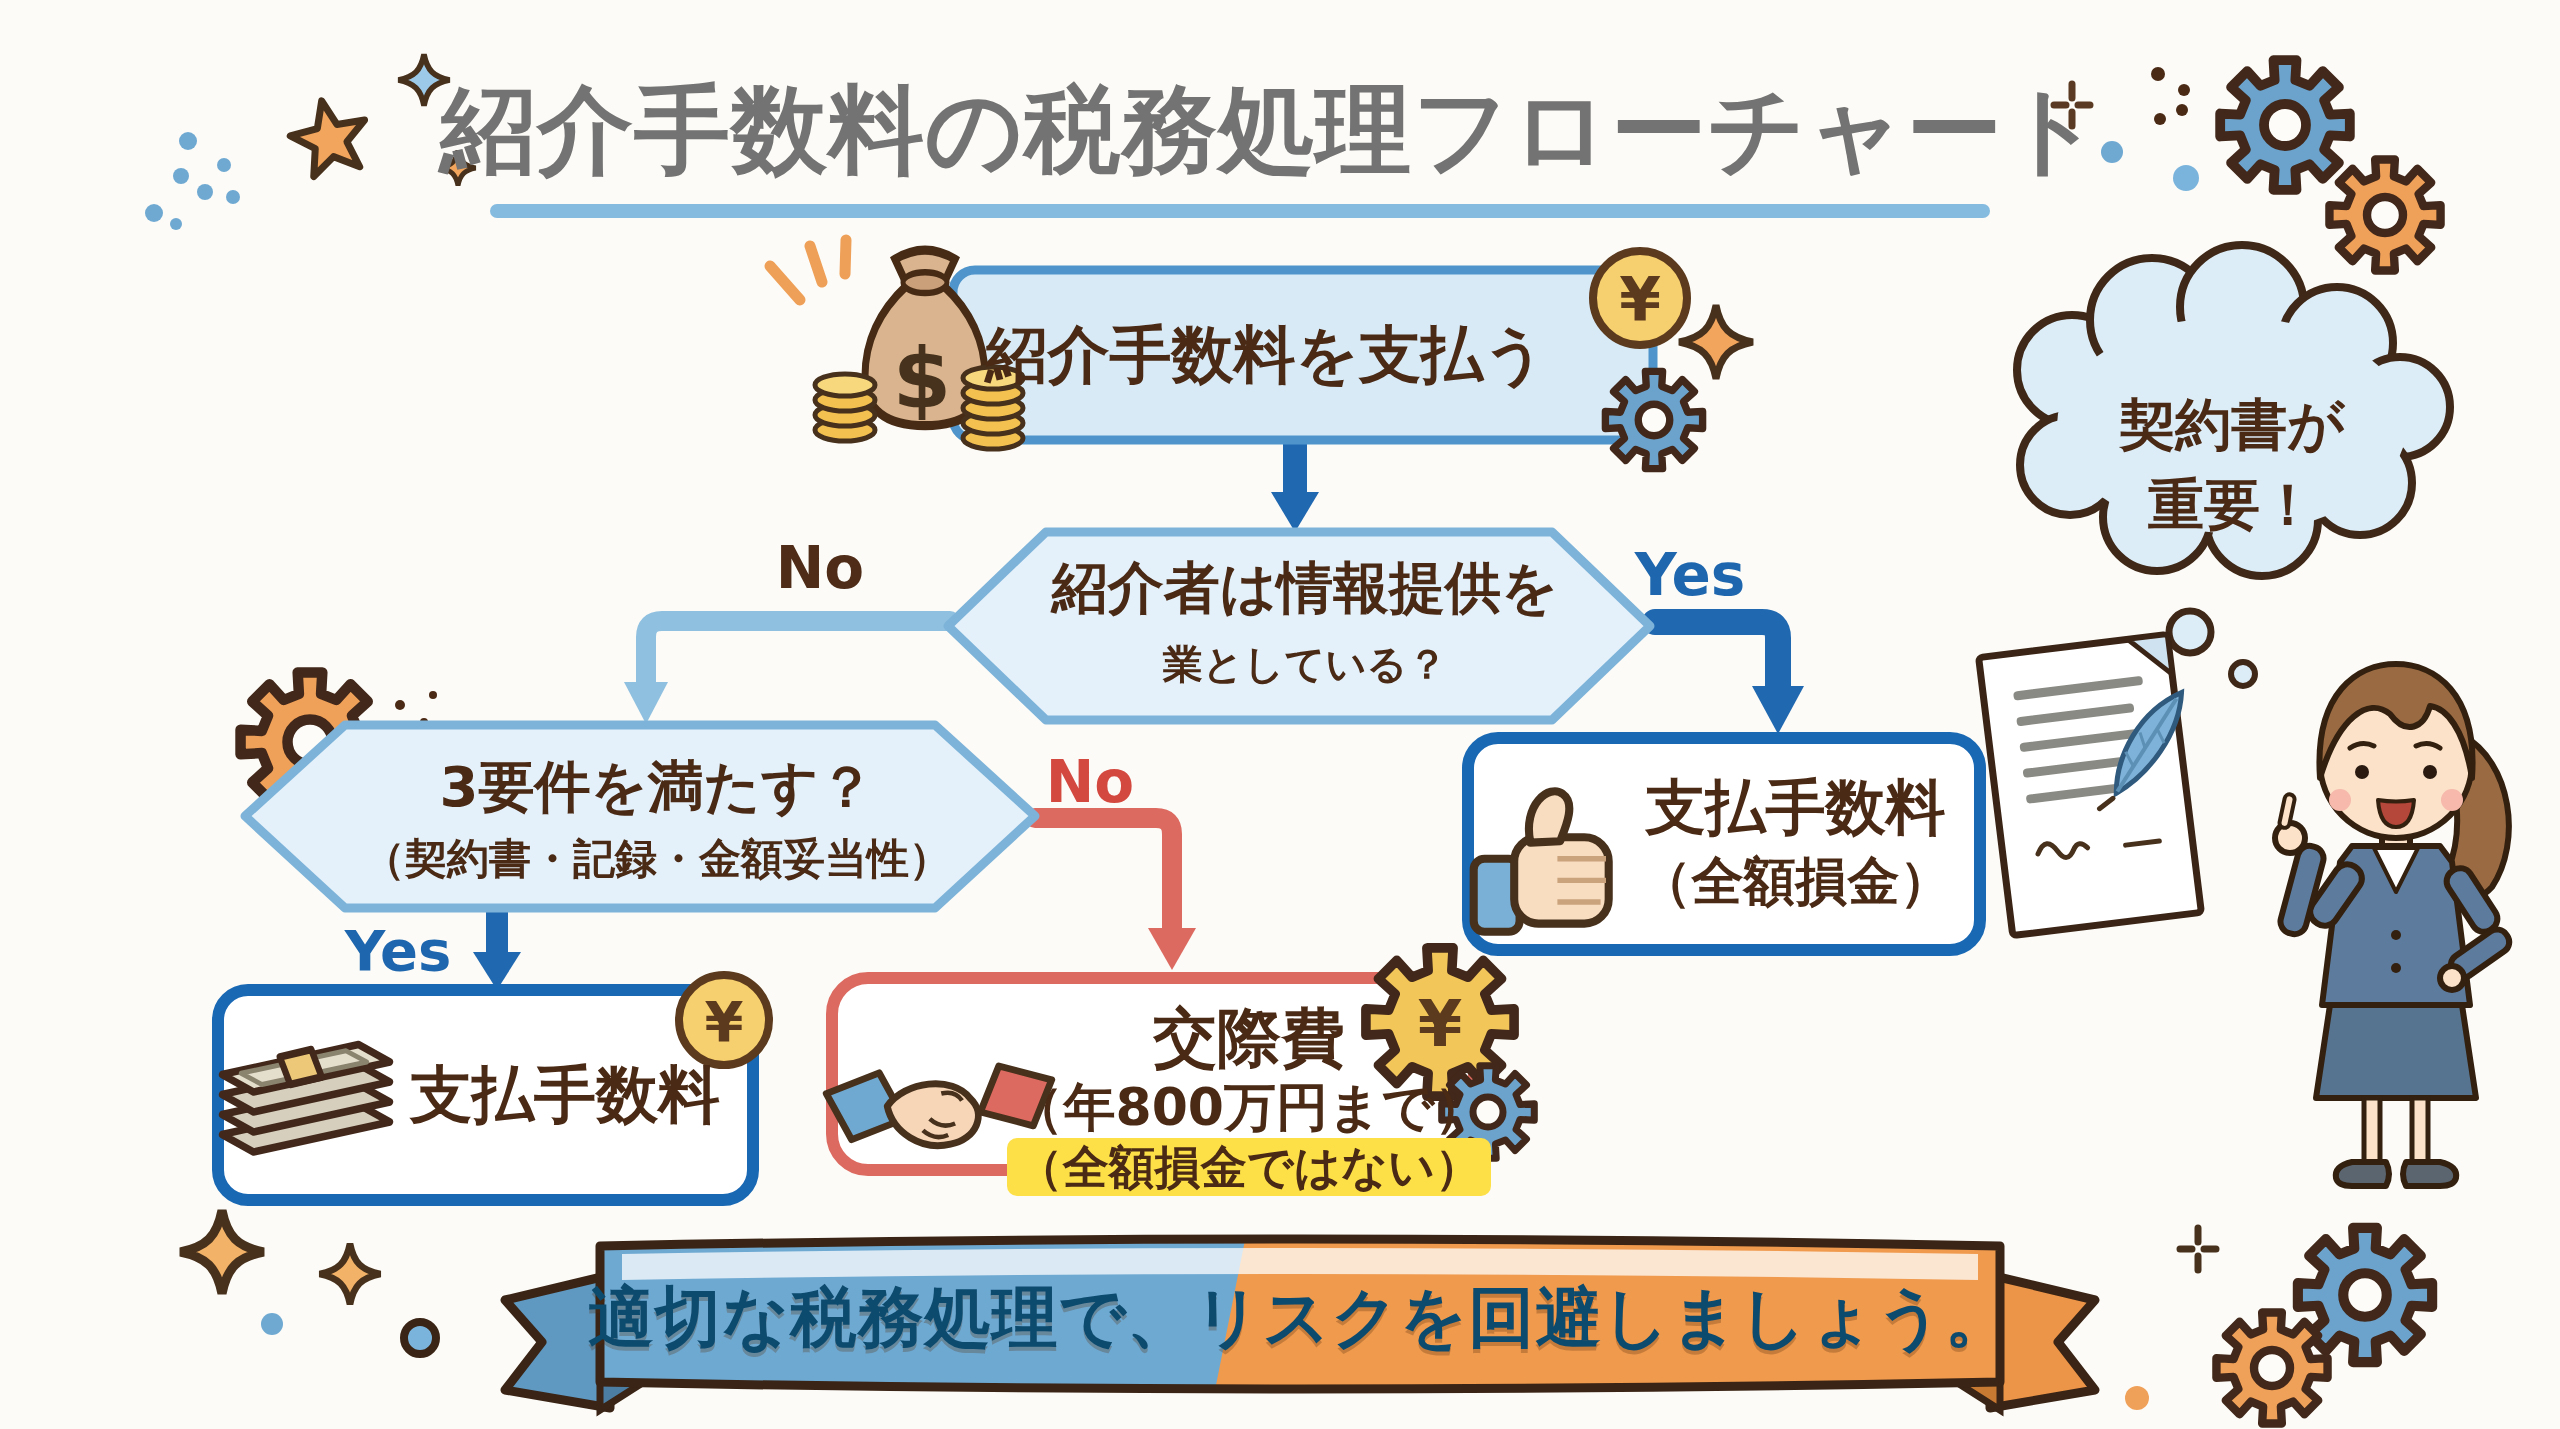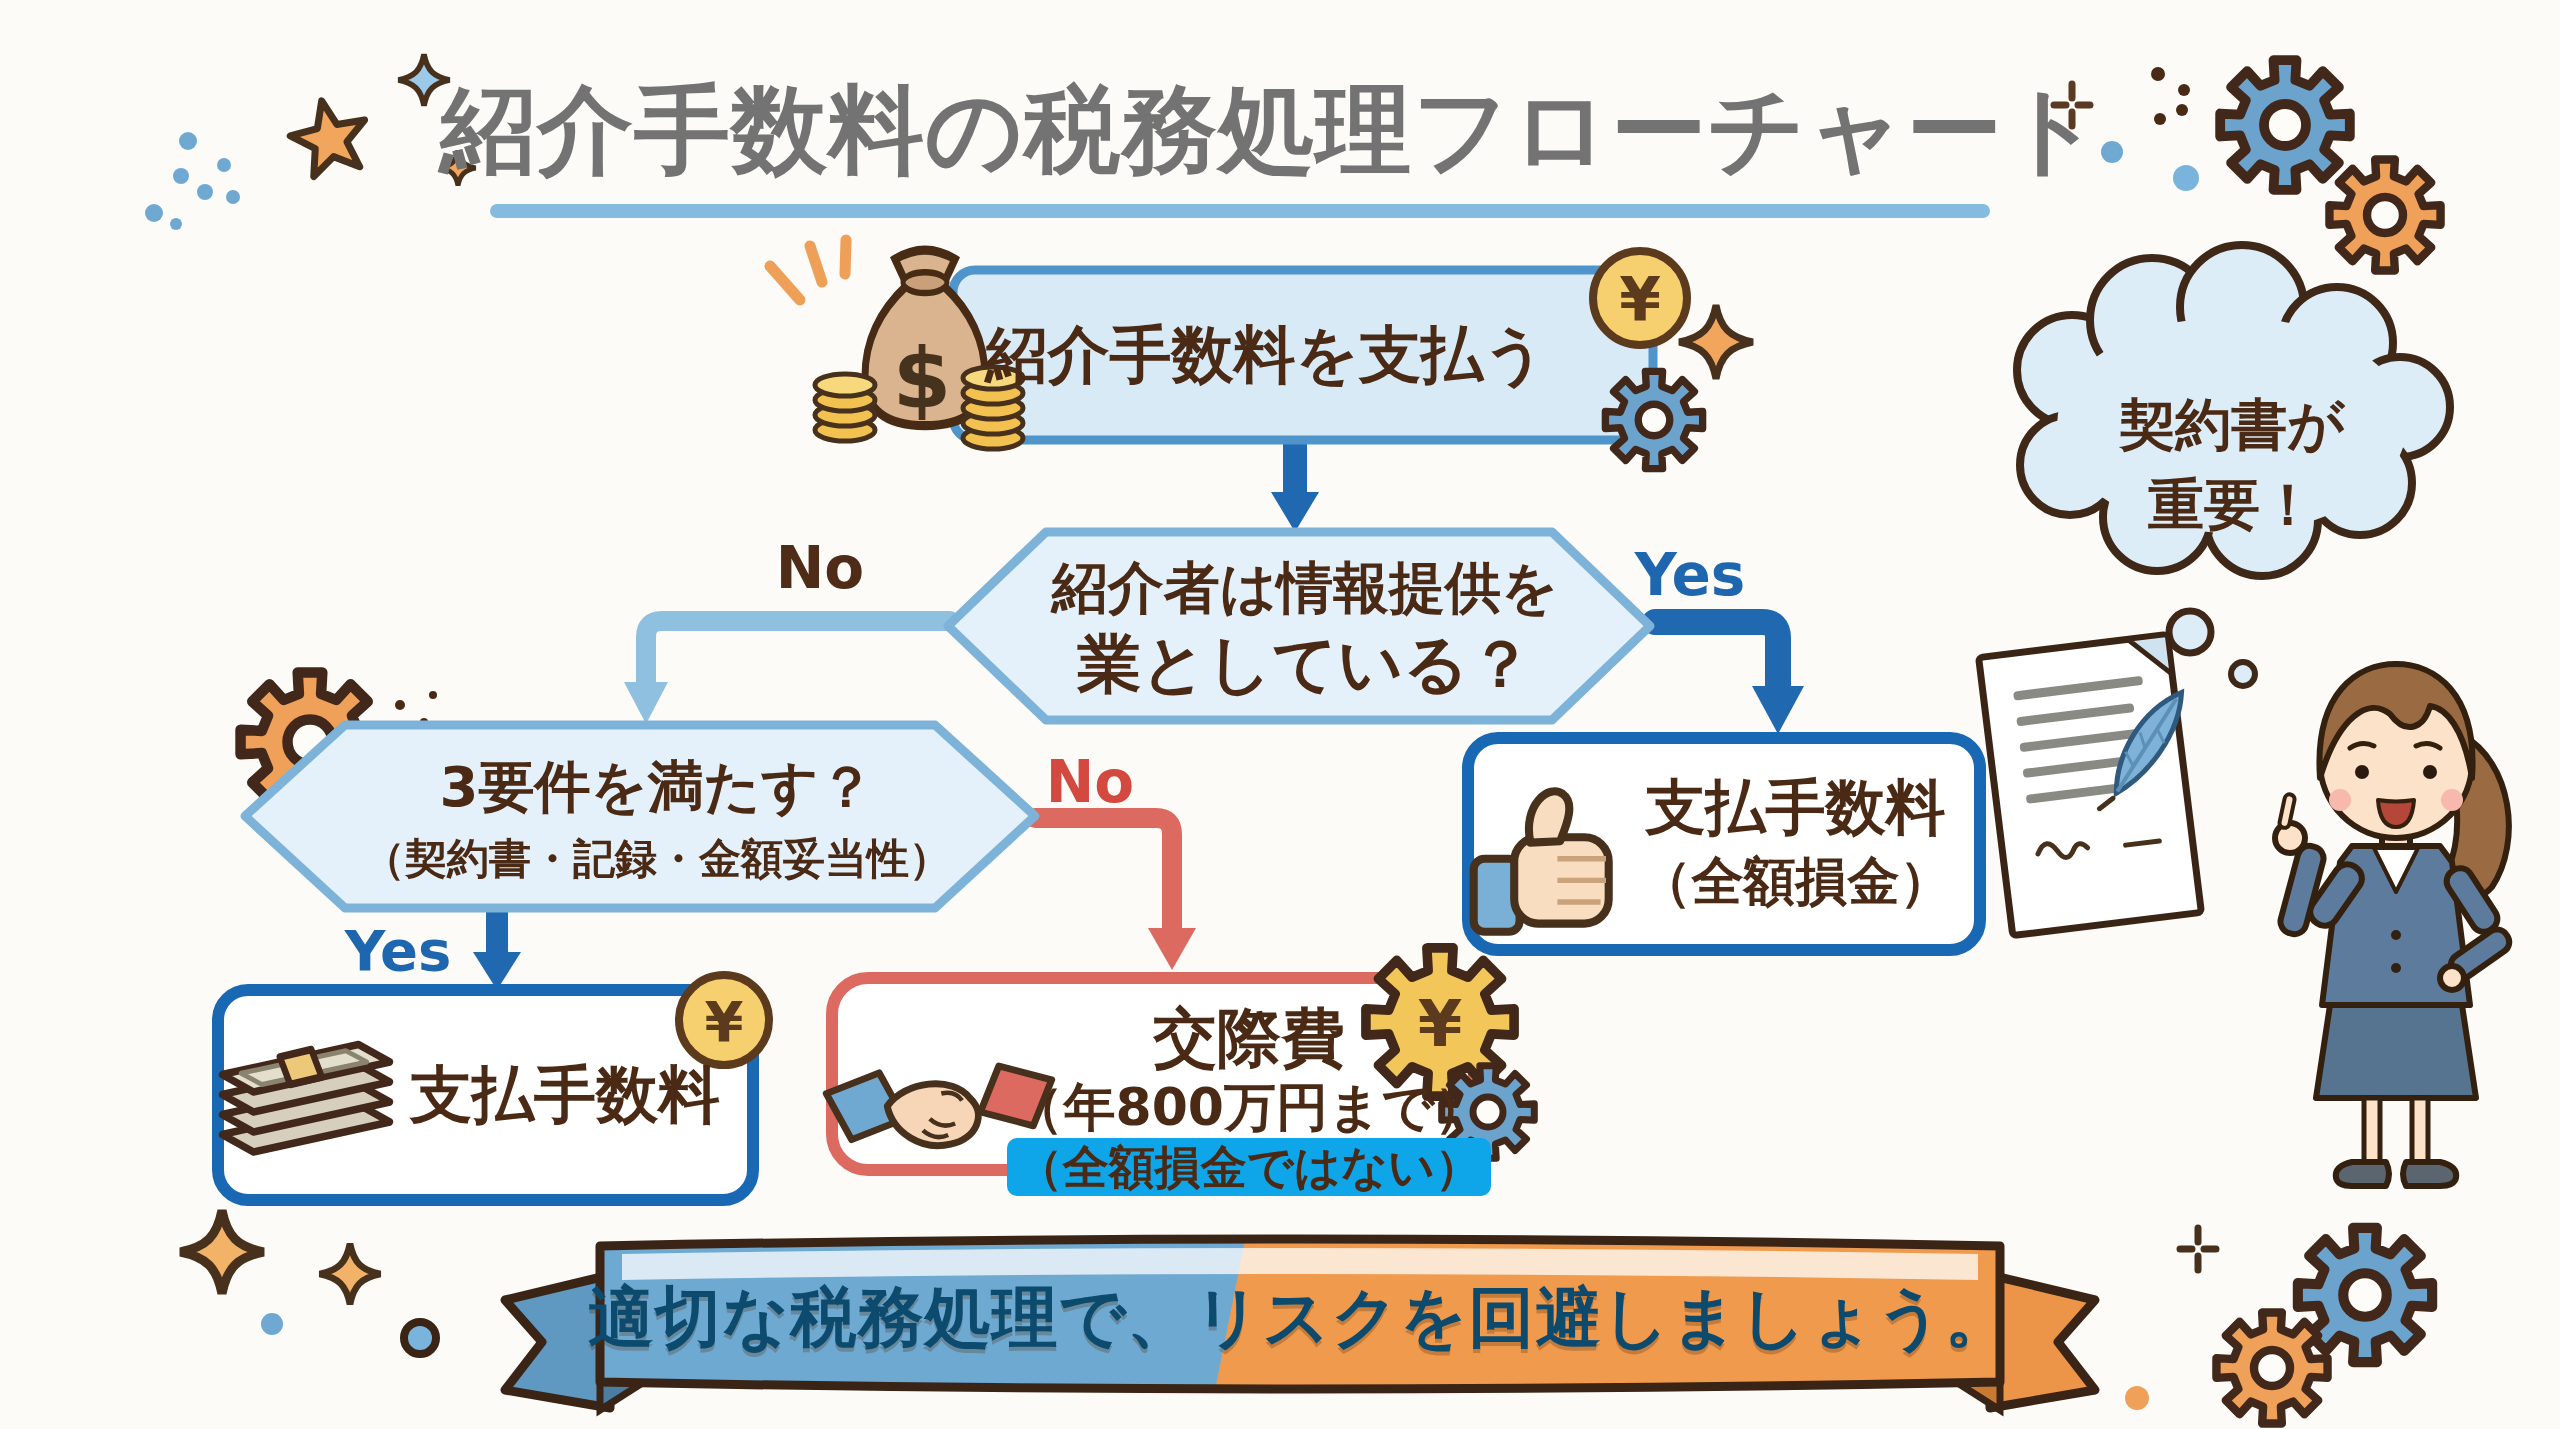--- a/index.html
+++ b/index.html
@@ -3,34 +3,34 @@
 <meta charset="utf-8">
 <style>
   html,body{margin:0;padding:0;background:#fcfbf7;font-family:"DejaVu Sans",sans-serif;}
   #stage{position:relative;width:2560px;height:1429px;overflow:hidden;background:#fcfbf7;}
   #art{position:absolute;left:0;top:0;z-index:1;}
   .t{position:absolute;z-index:2;color:#4a2a15;font-weight:bold;text-align:center;white-space:nowrap;}
   .title{left:440px;top:60px;width:1560px;line-height:140px;font-size:96px;color:#737373;letter-spacing:1px;}
   .start-label{left:916px;top:270px;width:700px;line-height:170px;font-size:62px;}
   .q1{left:1000px;top:548px;width:610px;}
   .q1 .l1{font-size:56px;line-height:80px;}
-  .q1 .l2{font-size:64px;line-height:72px;}
+  .q1 .l2{font-size:40px;line-height:72px;}
   .q2{left:312px;top:747px;width:690px;}
   .q2 .l1{font-size:56px;line-height:80px;}
   .q2 .l2{font-size:42px;line-height:64px;}
   .no1{left:750px;top:538px;width:140px;font-size:58px;line-height:60px;color:#4f2c17;}
   .yes1{left:1620px;top:545px;width:140px;font-size:58px;line-height:60px;color:#1e67ae;}
   .yes2{left:328px;top:922px;width:140px;font-size:56px;line-height:58px;color:#1e67ae;}
   .no2{left:1020px;top:752px;width:140px;font-size:58px;line-height:60px;color:#d4493f;}
   .res-left{left:400px;top:990px;width:330px;line-height:210px;font-size:62px;}
   .res-mid{left:989px;top:1000px;width:520px;}
   .res-mid .l1{font-size:64px;line-height:76px;}
   .res-mid .l2{font-size:52px;line-height:62px;}
   .res-mid .l3{font-size:46px;line-height:58px;}
-  .res-mid .chip{background:#0ea5e9;display:inline-block;padding:0 10px;border-radius:10px;}
+  .res-mid .chip{background:#fde047;display:inline-block;padding:0 10px;border-radius:10px;}
   .res-right{left:1623px;top:768px;width:345px;}
   .res-right .l1{font-size:60px;line-height:78px;}
   .res-right .l2{font-size:52px;line-height:70px;}
   .bubble-text{left:2057px;top:385px;width:350px;font-size:56px;line-height:80px;}
   .banner-text{left:560px;top:1274px;width:1480px;font-size:66px;line-height:88px;color:#0c4a6e;
     text-shadow:0 4px 0 rgba(86,48,15,.28);letter-spacing:1px;}
 </style>
 </head>
 <body>
 

